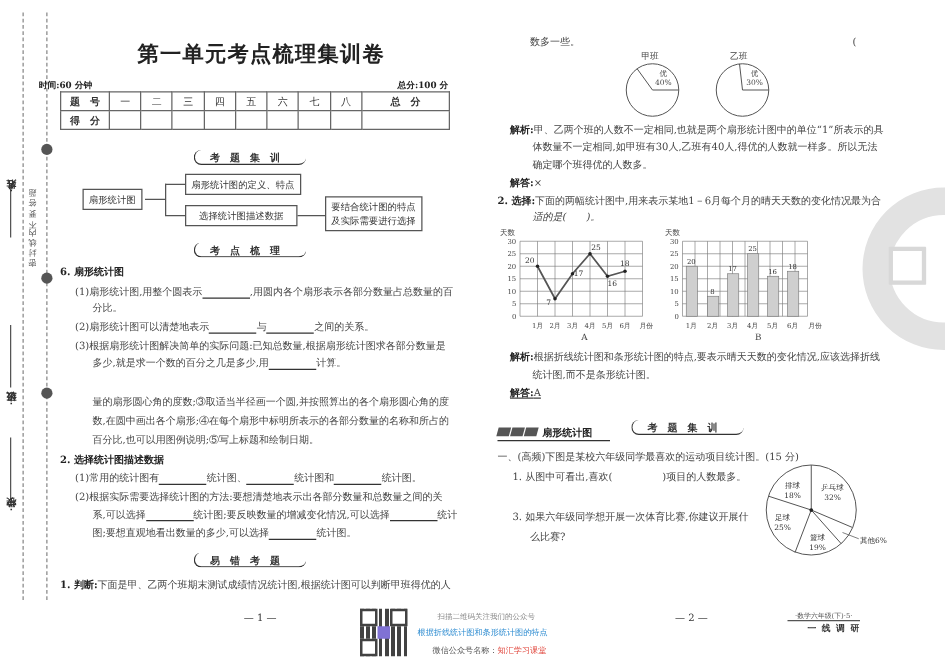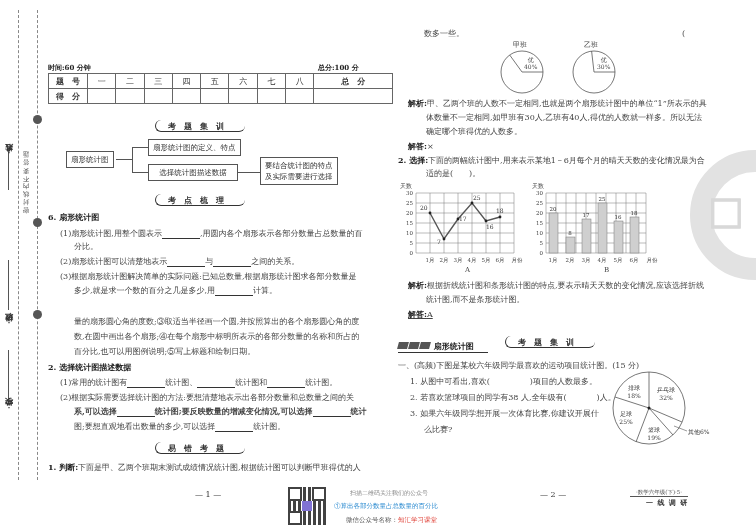--- a/index.html
+++ b/index.html
@@ -2,21 +2,21 @@
 <html><head>
 <meta charset="utf-8">
 <style>
   html,body{margin:0;padding:0;}
   body{width:756px;height:532px;background:#f2f2f2;position:relative;overflow:hidden;font-family:"DejaVu Serif",serif;color:#333;}
   .page{position:absolute;top:0;left:0;width:756px;height:532px;background:#fff;}
   .abs{position:absolute;}
   .txt{font-size:8px;line-height:11px;color:#444;white-space:nowrap;}
   .bold{font-weight:bold;color:#222;}
   .title{left:110px;top:32px;font-size:17px;font-weight:bold;letter-spacing:1px;color:#222;font-family:"DejaVu Serif",serif;}
-  table.score{position:absolute;left:48px;top:73px;width:345px;border-collapse:collapse;font-size:8px;color:#333;}
+  table.score{position:absolute;left:48px;top:73px;width:312px;border-collapse:collapse;font-size:8px;color:#333;}
   table.score td{border:1px solid #666;height:14px;text-align:center;padding:0;}
   .sec-banner{position:absolute;width:90px;height:16px;font-size:8px;font-weight:bold;letter-spacing:8px;text-align:center;line-height:16px;color:#333;}
   .sec-banner:before{content:"";position:absolute;left:0;right:0;top:2px;bottom:2px;border-radius:10px 10px 10px 10px;border-bottom:1.5px solid #333;border-left:1.5px solid #333;}
   .box{position:absolute;border:1px solid #555;font-size:7.5px;line-height:11px;padding:2px 4px;background:#fff;color:#333;}
   .line{position:absolute;background:#555;}
   .blank{display:inline-block;border-bottom:1px solid #333;width:38px;height:8px;vertical-align:bottom;}
   .binding{position:absolute;left:0;top:0;width:40px;height:532px;}
   .dashv{position:absolute;border-left:1px dashed #888;}
   .dot{position:absolute;width:9px;height:9px;border-radius:50%;background:#555;}
   .vtext{position:absolute;writing-mode:vertical-rl;transform:rotate(180deg);font-size:8px;color:#333;font-weight:bold;}
@@ -42,21 +42,22 @@
     <div class="abs" style="left:8px;top:260px;width:1px;height:50px;background:#555;"></div>
     <div class="vtext" style="left:4px;top:320px;">班级：</div>
     <div class="abs" style="left:8px;top:350px;width:1px;height:50px;background:#555;"></div>
     <div class="vtext" style="left:4px;top:405px;">学校：</div>
     <div class="vsmall" style="left:22px;top:160px;">密 封 线 内 不 要 答 题</div>
     <div class="dot" style="left:33px;top:115px;"></div>
     <div class="dot" style="left:33px;top:218px;"></div>
     <div class="dot" style="left:33px;top:310px;"></div>
   </div>
 
-  <div class="abs txt bold" style="left:48px;top:62px;font-size:7px;">时间:60 分钟</div>
+  <div class="abs title">第一单元考点梳理集训卷</div>
+  <div class="abs txt bold" style="left:31px;top:62px;font-size:7px;">时间:60 分钟</div>
   <div class="abs txt bold" style="left:318px;top:62px;font-size:7px;">总分:100 分</div>
 
   <table class="score">
     <tbody>
         <tr>
       <td style="width:38px;font-weight:bold;">题　号</td>
       <td>一</td>
       <td>二</td>
       <td>三</td>
       <td>四</td>
@@ -112,21 +113,21 @@
   </div>
   <div class="abs txt" style="left:74px;top:316px;">量的扇形圆心角的度数;③取适当半径画一个圆,并按照算出的各个扇形圆心角的度</div>
   <div class="abs txt" style="left:74px;top:331px;">数,在圆中画出各个扇形;④在每个扇形中标明所表示的各部分数量的名称和所占的</div>
   <div class="abs txt" style="left:74px;top:346px;">百分比,也可以用图例说明;⑤写上标题和绘制日期。</div>
 
   <div class="abs txt bold" style="left:48px;top:362px;">2. 选择统计图描述数据</div>
   <div class="abs txt" style="left:60px;top:377px;">
     <span>(1)常用的统计图有</span><span class="blank"></span><span>统计图、</span><span class="blank"></span><span>统计图和</span><span class="blank"></span><span>统计图。</span>
   </div>
   <div class="abs txt" style="left:60px;top:392px;">(2)根据实际需要选择统计图的方法:要想清楚地表示出各部分数量和总数量之间的关</div>
-  <div class="abs txt" style="left:74px;top:406px;font-weight:bold;">
+  <div class="abs txt" style="left:74px;top:406px;">
     <span>系,可以选择</span><span class="blank"></span><span>统计图;要反映数量的增减变化情况,可以选择</span><span class="blank"></span><span>统计</span>
   </div>
   <div class="abs txt" style="left:74px;top:421px;">
     <span>图;要想直观地看出数量的多少,可以选择</span><span class="blank"></span><span>统计图。</span>
   </div>
 
   <div class="sec-banner" style="left:155px;top:440px;">易错考题</div>
 
   <div class="abs txt" style="left:48px;top:462px;">
     <span class="bold">1. 判断:</span><span>下面是甲、乙两个班期末测试成绩情况统计图,根据统计图可以判断甲班得优的人</span>
@@ -134,21 +135,21 @@
 
   <div class="abs pnum" style="left:195px;top:490px;">— 1 —</div>
 
   <div class="abs" style="left:288px;top:487px;width:38px;height:38px;background:repeating-linear-gradient(90deg,#222 0 3px,#fff 3px 5px),#fff;opacity:.85;">
     <div class="abs" style="left:0;top:0;width:10px;height:10px;border:2px solid #222;background:#fff;"></div>
     <div class="abs" style="right:0;top:0;width:10px;height:10px;border:2px solid #222;background:#fff;"></div>
     <div class="abs" style="left:0;bottom:0;width:10px;height:10px;border:2px solid #222;background:#fff;"></div>
     <div class="abs" style="left:14px;top:14px;width:10px;height:10px;background:#6a5acd;"></div>
   </div>
   <div class="abs" style="left:350px;top:489px;font-size:6px;color:#888;">扫描二维码关注我们的公众号</div>
-  <div class="abs footer-blue" style="left:334px;top:502px;">①算出各部分数量占总数量的百分比</div>
+  <div class="abs footer-blue" style="left:334px;top:502px;">根据折线统计图和条形统计图的特点</div>
   <div class="abs" style="left:346px;top:516px;font-size:6.5px;color:#555;">
     <span>微信公众号名称：</span><span class="footer-red">知汇学习课堂</span>
   </div>
 
   <div class="abs txt" style="left:424px;top:28px;">数多一些。</div>
   <div class="abs txt paren" style="left:682px;top:28px;">(　　)</div>
 
   <div class="abs txt" style="left:513px;top:40px;font-size:7px;">甲班</div>
   <svg class="abs" style="left:500px;top:50px;" width="44" height="44" viewBox="0 0 44 44">
     <circle cx="22" cy="22" r="21" fill="#fff" stroke="#555" stroke-width="0.8"></circle>
@@ -176,21 +177,21 @@
   </div>
   <div class="abs txt" style="left:426px;top:112px;">体数量不一定相同,如甲班有30人,乙班有40人,得优的人数就一样多。所以无法</div>
   <div class="abs txt" style="left:426px;top:126px;">确定哪个班得优的人数多。</div>
   <div class="abs txt" style="left:408px;top:141px;text-align:center;">
     <span class="bold">解答:</span><span>×</span>
   </div>
 
   <div class="abs txt" style="left:398px;top:155px;">
     <span class="bold">2. 选择:</span><span>下面的两幅统计图中,用来表示某地1－6月每个月的晴天天数的变化情况最为合</span>
   </div>
-  <div class="abs txt" style="left:426px;top:168px;">适的是(　　)。</div>
+  <div class="abs txt" style="left:426px;top:168px;font-style:italic;">适的是(　　)。</div>
 
   <svg class="abs" style="left:396px;top:180px;" width="130" height="95" viewBox="0 0 130 95">
     <text x="4" y="8" font-size="6" fill="#444">天数</text>
     <g stroke="#777" stroke-width="0.5">
       <line x1="20" y1="13" x2="20" y2="73"></line>
       <line x1="20" y1="73" x2="118" y2="73"></line>
       <line x1="20" y1="13" x2="118" y2="13"></line>
         <line x1="20" y1="23" x2="118" y2="23"></line>
       <line x1="20" y1="33" x2="118" y2="33"></line>
         <line x1="20" y1="43" x2="118" y2="43"></line>
@@ -316,23 +317,20 @@
 
   <div class="abs txt bold" style="left:398px;top:341px;border-bottom:1px solid #333;padding-right:14px;">
     <span class="tag"></span><span class="tag"></span><span class="tag"></span>
     <span>扇形统计图</span>
   </div>
 
   <div class="abs txt" style="left:398px;top:360px;">一、(高频)下图是某校六年级同学最喜欢的运动项目统计图。(15 分)</div>
   <div class="abs txt" style="left:410px;top:376px;">
     <span>1. 从图中可看出,喜欢(</span><span style="display:inline-block;width:40px;"></span><span>)项目的人数最多。</span>
   </div>
-  <div class="abs txt" style="left:410px;top:392px;">
-    <span>2. 若喜欢篮球项目的同学有38 人,全年级有(</span><span style="display:inline-block;width:30px;"></span><span>)人。</span>
-  </div>
   <div class="abs txt" style="left:410px;top:408px;">3. 如果六年级同学想开展一次体育比赛,你建议开展什</div>
   <div class="abs txt" style="left:424px;top:424px;">么比赛?</div>
 
   <svg class="abs" style="left:612px;top:370px;" width="140" height="80" viewBox="0 0 140 80">
     <circle cx="37" cy="38" r="36" fill="#fff" stroke="#555" stroke-width="0.8"></circle>
     <line x1="37" y1="38" x2="37" y2="2" stroke="#555" stroke-width="0.8"></line>
     <line x1="37" y1="38" x2="70" y2="52" stroke="#555" stroke-width="0.8"></line>
     <line x1="37" y1="38" x2="61" y2="65" stroke="#555" stroke-width="0.8"></line>
     <line x1="37" y1="38" x2="24" y2="72" stroke="#555" stroke-width="0.8"></line>
     <line x1="37" y1="38" x2="3" y2="27" stroke="#555" stroke-width="0.8"></line>

